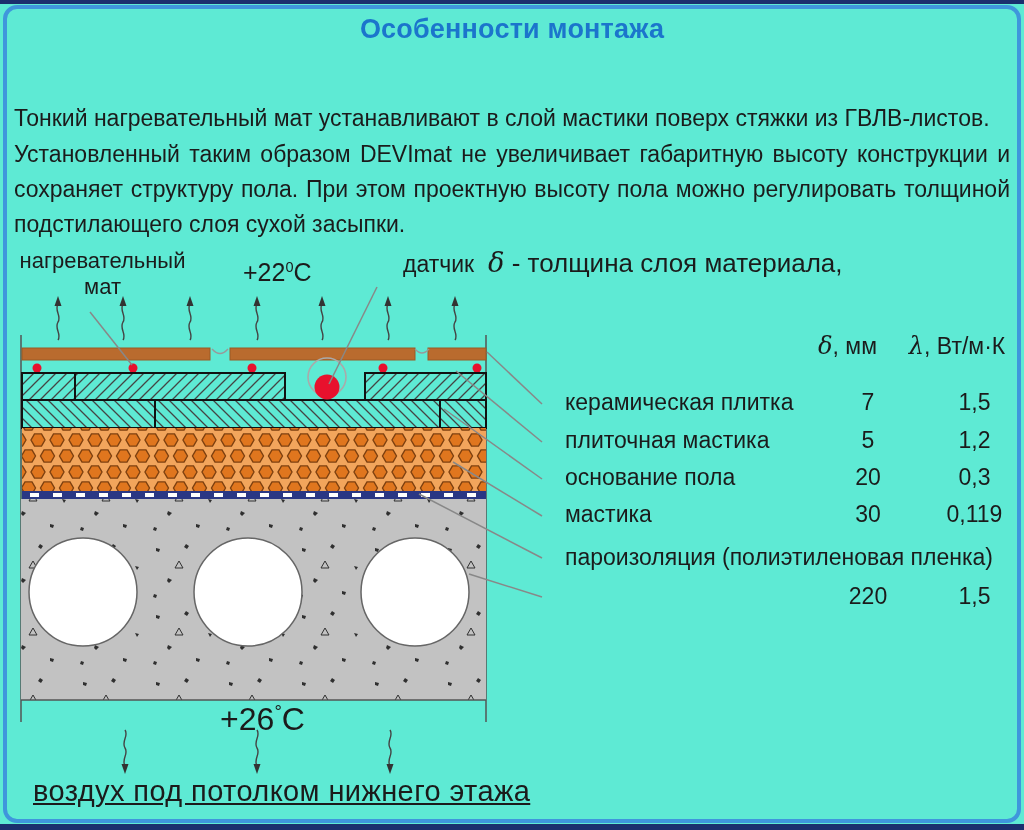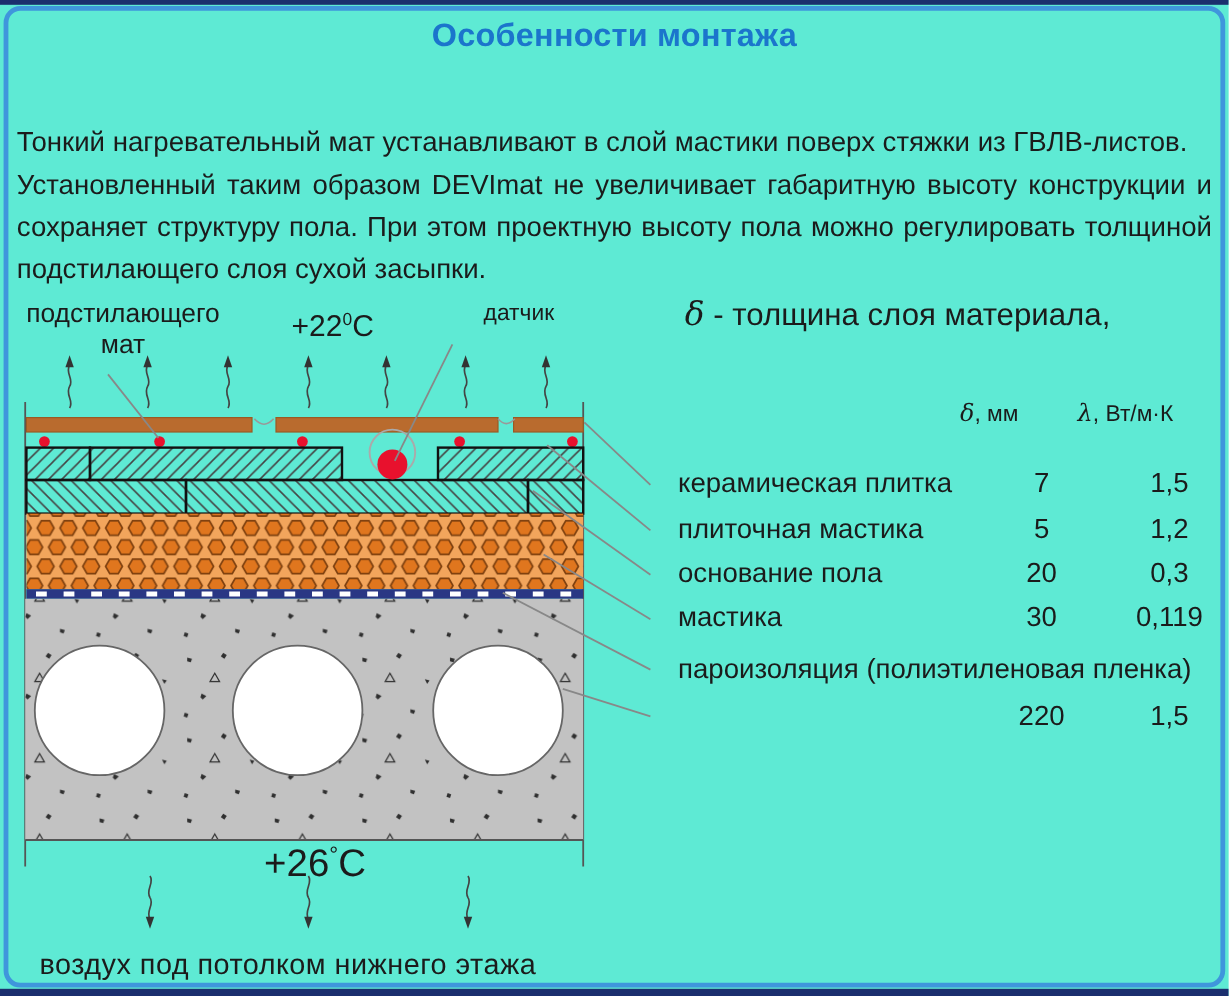--- a/index.html
+++ b/index.html
@@ -11,28 +11,28 @@
   .frame{position:absolute;top:5px;left:3px;right:3px;bottom:7px;
          border:4px solid #3f96dc;border-radius:14px;pointer-events:none;z-index:5;}
   .title{position:absolute;top:14px;left:0;width:1024px;text-align:center;
          font-size:27px;font-weight:bold;color:#1b75cc;letter-spacing:0.2px;}
   .intro{position:absolute;top:65px;left:14px;width:996px;font-size:23px;line-height:35px;margin-top:36px;}
   .intro p{margin:0 0 1px 0;text-align:justify;}
   svg.diagram{position:absolute;top:0;left:0;z-index:1;}
   .lbl{position:absolute;z-index:2;}
   .lbl-heating-mat{top:248px;left:10px;width:185px;text-align:center;font-size:22px;line-height:26px;}
   .temp-top{top:258px;left:243px;font-size:25px;}
-  .lbl-sensor{top:251px;left:403px;font-size:19px;}
+  .lbl-sensor{top:251px;left:403px;font-size:23px;}
   .temp-bottom{top:701px;left:200px;width:125px;text-align:center;font-size:32px;}
   .temp sup,.temp-top sup,.temp-bottom sup{font-size:58%;vertical-align:super;}
-  .air-caption{top:791px;left:33px;font-size:24px;letter-spacing:0.4px;}
-  .legend{position:absolute;top:246px;right:16px;width:520px;text-align:center;
+  .air-caption{top:775px;left:33px;font-size:29px;letter-spacing:0.4px;text-decoration:underline;}
+  .legend{position:absolute;top:246px;right:16px;width:520px;text-align:left;
           font-size:26px;line-height:33px;z-index:2;}
   .sym{font-family:"DejaVu Serif",serif;font-style:italic;font-size:105%;}
-  .th{position:absolute;z-index:2;font-size:19px;text-align:left;}
+  .th{position:absolute;z-index:2;font-size:23px;text-align:center;}
   .th-delta{top:332px;left:800px;width:95px;}
   .th-lambda{top:332px;left:898px;width:118px;}
   .trow{position:absolute;left:545px;width:470px;height:30px;z-index:2;font-size:23px;white-space:nowrap;margin-left:20px;}
   .tname{position:absolute;left:0;top:0;}
   .tval{position:absolute;top:0;text-align:center;}
   .tval.d{left:258px;width:90px;}
   .tval.l{left:362px;width:95px;}
 </style>
 </head>
 <body>
@@ -149,21 +149,21 @@
       <line x1="377" y1="287" x2="329" y2="384"></line>
       <line x1="487" y1="352" x2="542" y2="404"></line>
       <line x1="456" y1="371" x2="542" y2="442"></line>
       <line x1="444" y1="409" x2="542" y2="479"></line>
       <line x1="453" y1="462" x2="542" y2="516"></line>
       <line x1="419" y1="494" x2="542" y2="558"></line>
       <line x1="469" y1="574" x2="542" y2="597"></line>
     </g>
   </svg>
 
-  <div class="lbl lbl-heating-mat">подстилающего мат</div>
+  <div class="lbl lbl-heating-mat">нагревательный мат</div>
   <div class="lbl temp-top"><span>+22</span><sup>0</sup><span>C</span></div>
   <div class="lbl lbl-sensor">датчик</div>
   <div class="lbl temp-bottom"><span>+26</span><sup>°</sup><span>C</span></div>
   <div class="lbl air-caption">воздух под потолком нижнего этажа</div>
 
   <div class="legend">
     <div><span class="sym">δ</span><span> - толщина слоя материала,</span></div>
   </div>
 
   <div class="th th-delta"><span class="sym">δ</span><span>, мм</span></div>

